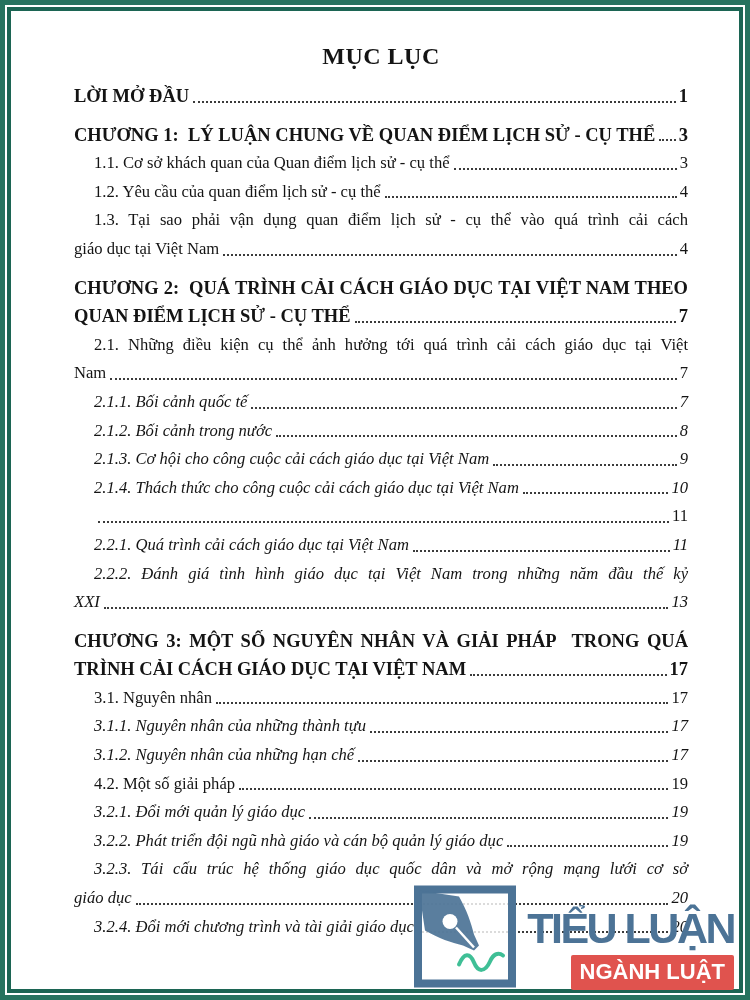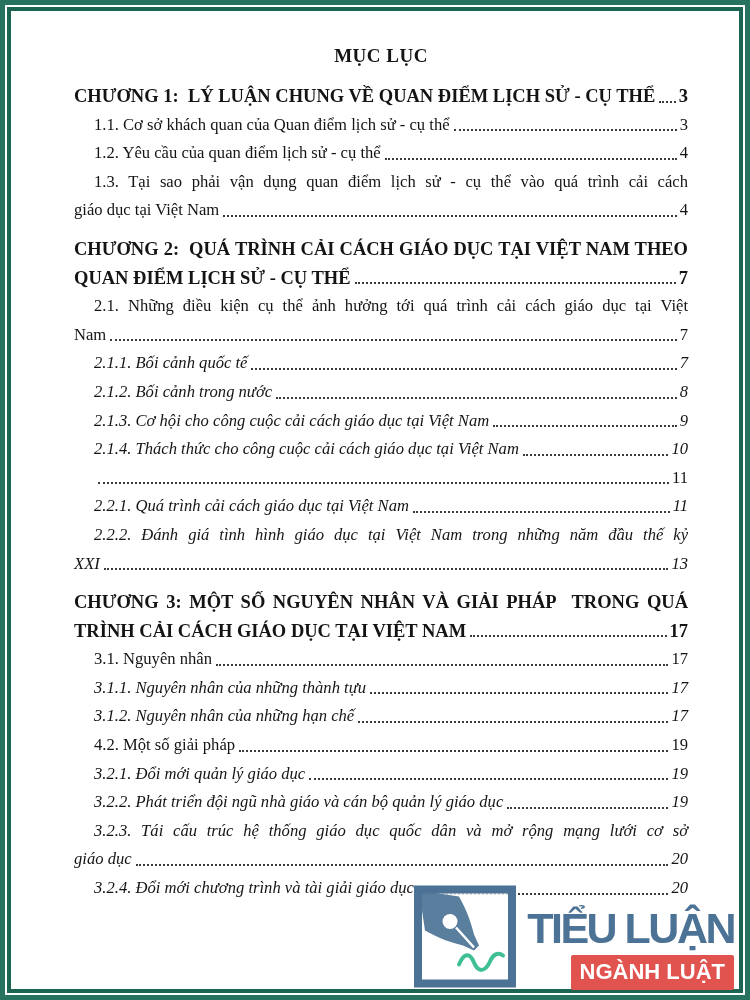--- a/index.html
+++ b/index.html
@@ -7,21 +7,21 @@
     position:relative;width:750px;height:1000px;box-sizing:border-box;
     background:#fff;border:5px solid #27735f;padding:2px;
     font-family:"Liberation Serif",serif;color:#141414;overflow:hidden;
   }
   .frame{
     box-sizing:border-box;width:100%;height:100%;
     border:4px solid #1c6553;
     padding:30px 51px 10px 63px;overflow:hidden;
   }
   .doc-title{
-    text-align:center;font-weight:700;font-size:19px;line-height:30px;
+    text-align:center;font-weight:700;font-size:24px;line-height:30px;
     letter-spacing:.5px;margin-bottom:11px;
   }
   .toc-row{
     display:flex;align-items:baseline;height:28.6px;line-height:28.6px;
     font-size:16.6px;white-space:nowrap;
   }
   .toc-row.fill{display:block;text-align-last:justify;text-align:right;}
   .toc-row.chapter{font-weight:700;font-size:18.5px;}
   .toc-row.subi{font-style:italic;}
   .toc-row.indent{padding-left:20px;}
@@ -50,20 +50,25 @@
     padding:2px 9px 4px 9px;margin-top:3px;border-radius:2px;
   }
 </style>
 </head>
 <body>
 
 <div class="page">
   <div class="frame">
     <div class="doc-title">MỤC LỤC</div>
     <div id="toc-list">
+        <div class="toc-row chapter">
+          <span class="t">LỜI MỞ ĐẦU</span>
+          <span class="leader"></span>
+          <span class="pg">1</span>
+        </div>
         <div class="toc-row chapter gap">
           <span class="t">CHƯƠNG 1:&nbsp; LÝ LUẬN CHUNG VỀ QUAN ĐIỂM LỊCH SỬ - CỤ THỂ</span>
           <span class="leader"></span>
           <span class="pg">3</span>
         </div>
         <div class="toc-row sub indent">
           <span class="t">1.1. Cơ sở khách quan của Quan điểm lịch sử - cụ thể</span>
           <span class="leader"></span>
           <span class="pg">3</span>
         </div>

